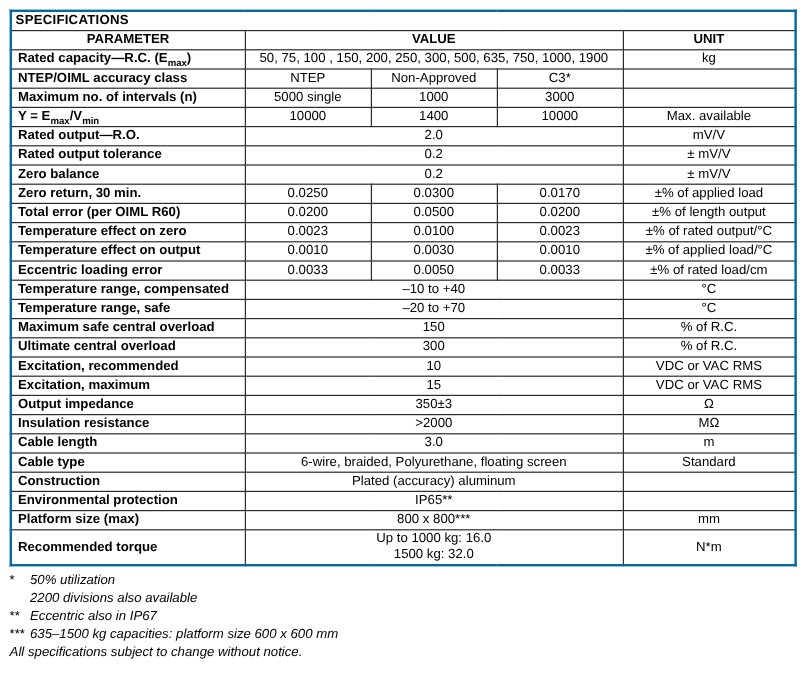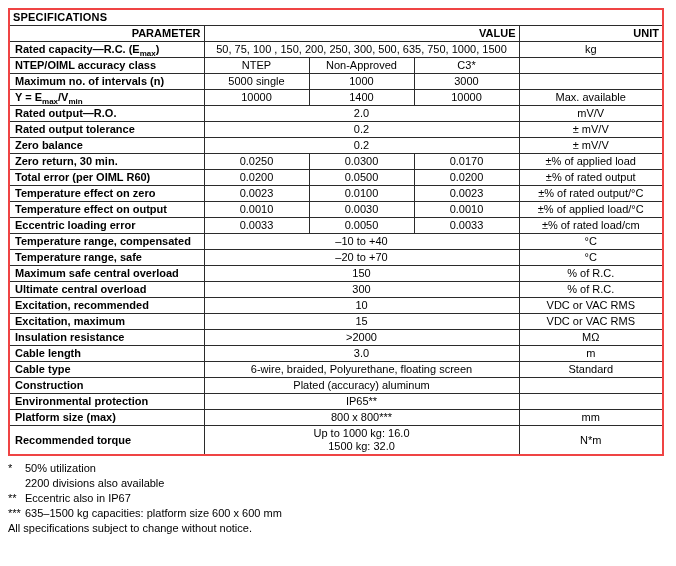--- a/index.html
+++ b/index.html
@@ -8,21 +8,21 @@
     font-family: "Liberation Sans", sans-serif;
     color: #000;
   }
   body { width: 676px; height: 566px; overflow: hidden; }
   .page { padding: 8px 14px 0 8px; }
 
   table.spec-table {
     border-collapse: collapse;
     table-layout: fixed;
     width: 654px;
-    border: 2px solid #ef4444;
+    border: 2px solid #0369a1;
     background: #fff;
   }
   col.c-param { width: 195px; }
   col.c-val   { width: 105px; }
   col.c-unit  { width: 144px; }
 
   .spec-table th, .spec-table td {
     border: 1px solid #2b2b2b;
     font-size: 11px;
     line-height: 13px;
@@ -32,21 +32,21 @@
   .title-cell {
     font-size: 13.5px;
     font-weight: 700;
     line-height: 15px;
     text-align: left;
     padding: 2px 4px 2px 5px;
     letter-spacing: 0.2px;
   }
   .spec-table th {
     font-weight: 700;
-    text-align: right;
+    text-align: center;
     height: 16px;
   }
   .spec-table td.param {
     font-weight: 700;
     text-align: left;
     padding-left: 5px;
     white-space: nowrap;
   }
   .spec-table td.val,
   .spec-table td.unit {
@@ -57,21 +57,21 @@
   sub { font-size: 8px; line-height: 0; }
 
   .footnotes {
     margin-top: 5px;
     font-size: 11px;
     line-height: 15px;
     width: 654px;
   }
   .footnote { display: flex; }
   .fn-marker { flex: 0 0 17px; }
-  .fn-text { flex: 1; }
+  .fn-text { flex: 1; font-style: italic; }
 </style>
 </head>
 <body>
 
 <div class="page">
   <table class="spec-table">
     <colgroup>
       <col class="c-param">
       <col class="c-val">
       <col class="c-val">
@@ -84,21 +84,21 @@
       </tr>
       <tr>
         <th>PARAMETER</th>
         <th colspan="3">VALUE</th>
         <th>UNIT</th>
       </tr>
     </thead>
     <tbody id="spec-body">
         <tr>
           <td class="param">Rated capacity—R.C. (E<sub>max</sub>)</td>
-          <td class="val" colspan="3">50, 75, 100 , 150, 200, 250, 300, 500, 635, 750, 1000, 1500</td>
+          <td class="val" colspan="3">50, 75, 100 , 150, 200, 250, 300, 500, 635, 750, 1000, 1900</td>
           <td class="unit">kg</td>
         </tr>
         <tr>
           <td class="param">NTEP/OIML accuracy class</td>
           <td class="val">NTEP</td>
           <td class="val">Non-Approved</td>
           <td class="val">C3*</td>
           <td class="unit"></td>
         </tr>
         <tr>
@@ -135,21 +135,21 @@
           <td class="val">0.0250</td>
           <td class="val">0.0300</td>
           <td class="val">0.0170</td>
           <td class="unit">±% of applied load</td>
         </tr>
         <tr>
           <td class="param">Total error (per OIML R60)</td>
           <td class="val">0.0200</td>
           <td class="val">0.0500</td>
           <td class="val">0.0200</td>
-          <td class="unit">±% of rated output</td>
+          <td class="unit">±% of length output</td>
         </tr>
         <tr>
           <td class="param">Temperature effect on zero</td>
           <td class="val">0.0023</td>
           <td class="val">0.0100</td>
           <td class="val">0.0023</td>
           <td class="unit">±% of rated output/°C</td>
         </tr>
         <tr>
           <td class="param">Temperature effect on output</td>
@@ -189,20 +189,25 @@
           <td class="param">Excitation, recommended</td>
           <td class="val" colspan="3">10</td>
           <td class="unit">VDC or VAC RMS</td>
         </tr>
         <tr>
           <td class="param">Excitation, maximum</td>
           <td class="val" colspan="3">15</td>
           <td class="unit">VDC or VAC RMS</td>
         </tr>
         <tr>
+          <td class="param">Output impedance</td>
+          <td class="val" colspan="3">350±3</td>
+          <td class="unit">Ω</td>
+        </tr>
+        <tr>
           <td class="param">Insulation resistance</td>
           <td class="val" colspan="3">&gt;2000</td>
           <td class="unit">MΩ</td>
         </tr>
         <tr>
           <td class="param">Cable length</td>
           <td class="val" colspan="3">3.0</td>
           <td class="unit">m</td>
         </tr>
         <tr>

